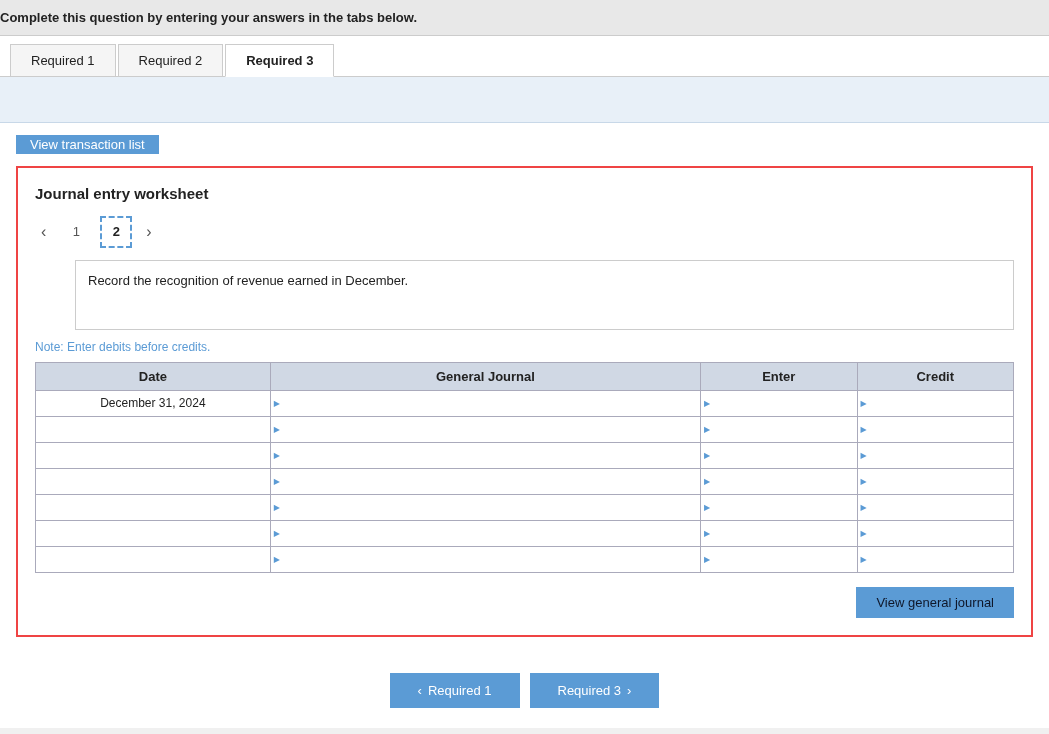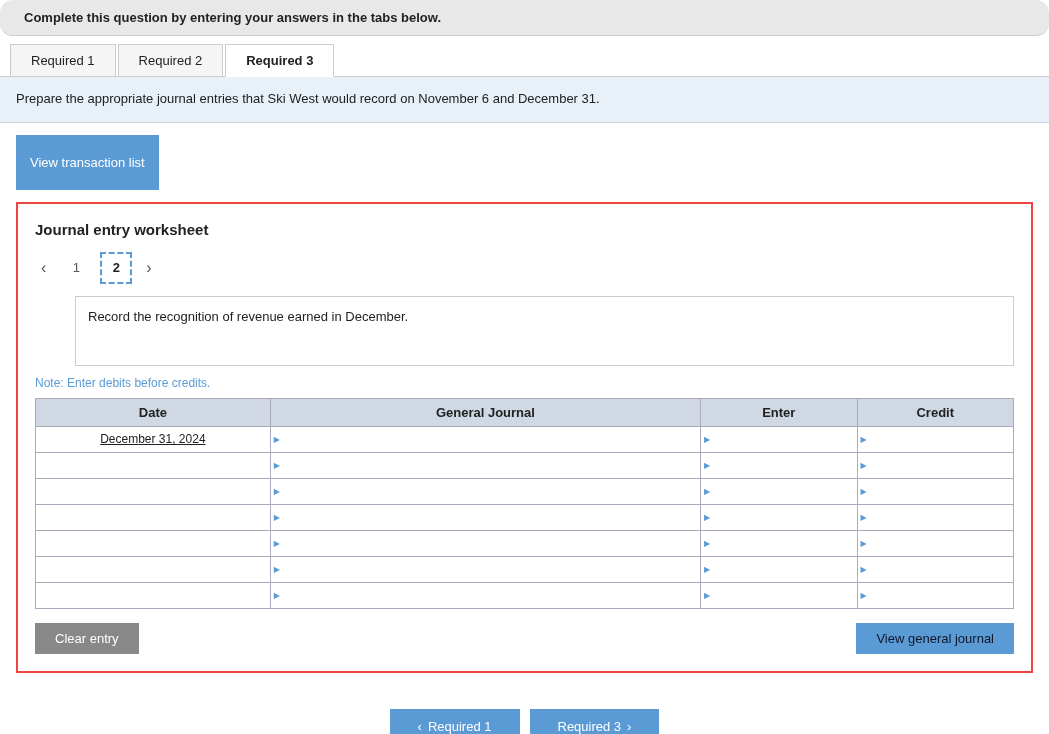--- a/index.html
+++ b/index.html
@@ -2,25 +2,24 @@
 <html><head>
   <meta charset="utf-8">
   <style>
     * { box-sizing: border-box; margin: 0; padding: 0; }
     body { font-family: Arial, sans-serif; font-size: 13px; background: #f0f0f0; color: #222; }
 
     .outer-wrapper { max-width: 1049px; margin: 0 auto; background: #fff; }
 
     .top-instruction {
       background: #e8e8e8;
-      padding: 10px 24px;
+      padding: 10px 0;
       font-weight: bold;
       font-size: 13px;
       border-bottom: 1px solid #ccc;
-      border-radius: 13px;
     }
 
     .tabs-bar {
       display: flex;
       border-bottom: 1px solid #ccc;
       background: #fff;
       padding: 8px 0 0 10px;
       gap: 0;
     }
 
@@ -49,21 +48,21 @@
       line-height: 1.6;
     }
 
     .instruction-box .note-red {
       color: #c00;
     }
 
     .view-transaction-btn {
       display: inline-block;
       margin: 12px 16px;
-      padding: 20px 14px;
+      padding: 2px 14px;
       background: #5b9bd5;
       color: #fff;
       border: none;
       cursor: pointer;
       font-size: 13px;
     }
 
     .journal-worksheet-container {
       margin: 0 16px 20px 16px;
       border: 2px solid #ef4444;
@@ -144,21 +143,20 @@
 
     .journal-table th.date-col { width: 120px; }
     .journal-table th.gj-col { width: 220px; }
     .journal-table th.debit-col { width: 80px; }
     .journal-table th.credit-col { width: 80px; }
 
     .journal-table td {
       border: 1px solid #aab;
       padding: 0;
       height: 26px;
-      text-decoration: underline;
     }
 
     .journal-table td.date-cell {
       text-align: center;
       font-size: 12px;
       padding: 4px;
       vertical-align: middle;
     }
 
     .journal-table td input {
@@ -246,21 +244,21 @@
     <div class="tab-item">
       <span>Required 2</span>
     </div>
     <div class="tab-item active">
       <span>Required 3</span>
     </div>
   </div>
 
   
   <div class="instruction-box">
-    <span>Prepare the appropriate journal entries that Ski West would record on November 6 and December 31.</span><br>
+    <br>
   </div>
 
   
   <button class="view-transaction-btn">
     <span>View transaction list</span>
   </button>
 
   
   <div class="journal-worksheet-container">
 
@@ -341,23 +339,20 @@
           <tr>
             <td class="date-cell"></td>
             <td style="position: relative; background: rgb(255, 255, 255);"><span style="position: absolute; left: 3px; top: 50%; transform: translateY(-50%); font-size: 8px; color: rgb(91, 155, 213);">▶</span><input type="text" style="padding-left: 12px;"></td>
             <td style="position: relative;"><span style="position: absolute; left: 3px; top: 50%; transform: translateY(-50%); font-size: 8px; color: rgb(91, 155, 213);">▶</span><input type="text" style="padding-left: 12px;"></td>
             <td style="position: relative;"><span style="position: absolute; left: 3px; top: 50%; transform: translateY(-50%); font-size: 8px; color: rgb(91, 155, 213);">▶</span><input type="text" style="padding-left: 12px;"></td>
           </tr>
         </tbody>
     </table>
 
     <div class="btn-row">
-      <button class="btn-clear">
-        <span>Clear entry</span>
-      </button>
       <button class="btn-view-general">
         <span>View general journal</span>
       </button>
     </div>
 
   </div>
 
   
   <div class="bottom-nav">
     <button class="bottom-nav-btn">

